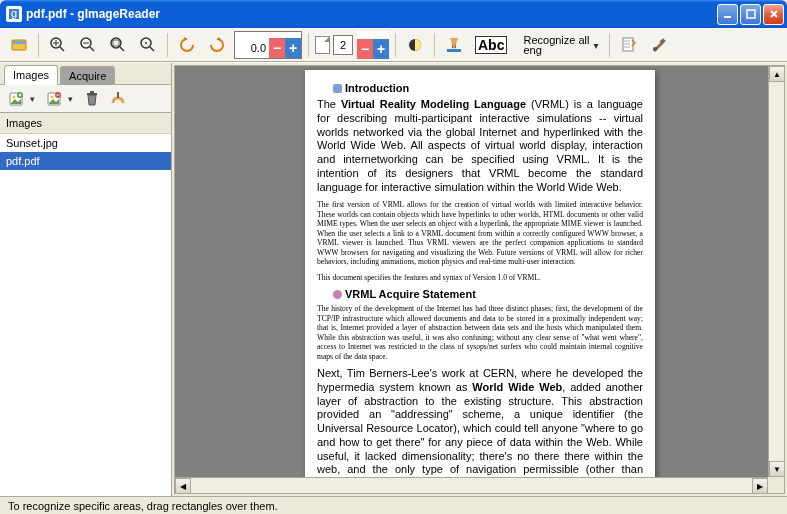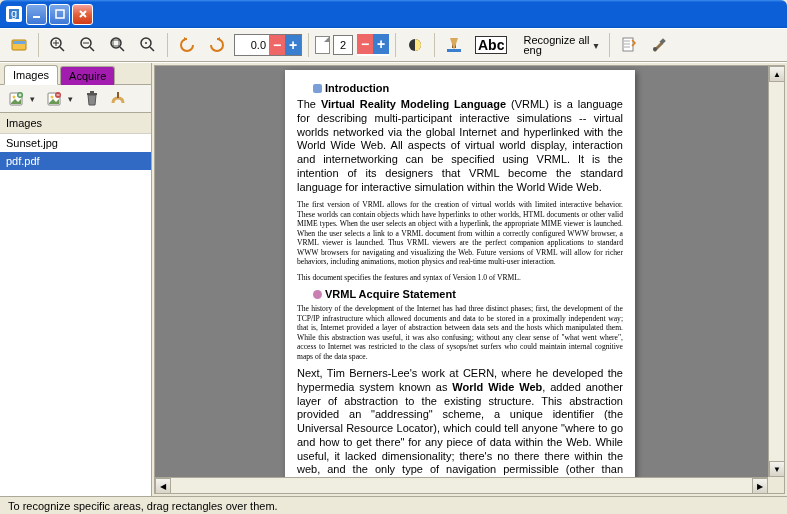--- a/index.html
+++ b/index.html
@@ -12,39 +12,39 @@
 .win-btns { display: flex; gap: 2px; }
 .win-btn { width: 21px; height: 21px; border-radius: 3px; border: 1px solid #fff; display: flex; align-items: center; justify-content: center; cursor: pointer; }
 .win-min, .win-max { background: linear-gradient(to bottom, #7ba7e8, #3d78d6); }
 .win-close { background: linear-gradient(to bottom, #f5a19b, #e2603a, #d13b18); }
 .win-btn svg { width: 12px; height: 12px; }
 
 .toolbar { height: 34px; background: #f4f3ee; border-top: 1px solid #fff; border-bottom: 1px solid #aca899; display: flex; align-items: center; padding: 0 6px; gap: 4px; }
 .toolbar .sep { width: 1px; height: 24px; background: #c8c4b4; margin: 0 2px; }
 .tbtn { width: 26px; height: 26px; display: flex; align-items: center; justify-content: center; border: 1px solid transparent; border-radius: 2px; cursor: pointer; }
 .tbtn svg { width: 18px; height: 18px; }
-.zoom-in-box { display: flex; align-items: flex-start; border: 1px solid #7a7a7a; height: 22px; background: #fff; }
+.zoom-in-box { display: flex; align-items: flex-end; border: 1px solid #7a7a7a; height: 28px; background: #fff; }
 .zoom-in-box input { width: 34px; border: none; text-align: right; padding-right: 3px; height: 20px; outline: none; }
 .zoom-in-box .pm { width: 16px; height: 20px; display: flex; align-items: center; justify-content: center; font-weight: bold; cursor: pointer; font-size: 14px; }
 .zoom-in-box .minus { background: #e66; color: #fff; }
 .zoom-in-box .plus { background: #3a7fcf; color: #fff; }
 .page-box { display: flex; align-items: center; gap: 3px; }
 .page-box .pic { width: 15px; height: 18px; border: 1px solid #888; background: #fff; position: relative; }
 .page-box .pic::after { content:""; position:absolute; right:0; top:0; border-style:solid; border-width:0 0 5px 5px; border-color:transparent transparent #888 transparent; }
 .page-box input { width: 20px; border: 1px solid #7a7a7a; height: 20px; text-align: center; }
 .recog { display: flex; align-items: center; gap: 4px; cursor: pointer; padding: 2px 4px; }
 .recog .abc { border: 1px solid #333; padding: 0 2px; font-size: 14px; font-weight: bold; background: #fff; }
 .recog .stack { display: flex; flex-direction: column; line-height: 10px; font-size: 10px; margin-left: 12px; }
 .recog .chev { font-size: 10px; color: #333; }
 
 .workarea { flex: 1; display: flex; background: #ece9d8; border-top: 1px solid #fff; }
 
-.sidebar { width: 152px; display: flex; flex-direction: column; border-right: 1px solid #aca899; }
+.sidebar { width: 172px; display: flex; flex-direction: column; border-right: 1px solid #aca899; }
 .tabs { display: flex; height: 22px; align-items: flex-end; padding-left: 4px; gap: 2px; border-bottom: 1px solid #aca899; }
-.tab { padding: 3px 8px; border: 1px solid #aca899; border-bottom: none; border-radius: 3px 3px 0 0; background: #a21caf; font-size: 11px; cursor: pointer; position: relative; top: 1px; }
+.tab { padding: 3px 8px; border: 1px solid #aca899; border-bottom: none; border-radius: 3px 3px 0 0; background: #a3a3a3; font-size: 11px; cursor: pointer; position: relative; top: 1px; }
 .tab.active { background: #fff; border-bottom: 1px solid #fff; }
 .side-toolbar { height: 28px; background: #f4f3ee; border-bottom: 1px solid #aca899; display: flex; align-items: center; padding: 0 4px; gap: 2px; }
 .side-toolbar .tbtn { width: 24px; height: 24px; }
 .side-toolbar .arrow { width: 10px; font-size: 9px; color: #333; cursor: pointer; }
 .heading { padding: 4px 6px; border-bottom: 1px solid #d4d0c8; font-size: 11px; }
 .filelist { flex: 1; background: #fff; }
 .file-item { padding: 3px 6px; cursor: pointer; }
 .file-item.selected { background: #316ac5; color: #fff; }
 
 .viewer { flex: 1; background: #808080; position: relative; overflow: hidden; border: 1px solid #aca899; margin: 2px; }
@@ -65,20 +65,21 @@
 </head>
 <body>
 
 <div class="titlebar">
   <div class="app-icon">
     <svg viewBox="0 0 12 12">
         <rect x="1" y="1" width="10" height="10" fill="#3a7fcf"></rect>
         <text x="6" y="9" text-anchor="middle" font-size="8" fill="#fff">g</text>
       </svg>
   </div>
+  <div class="title">pdf.pdf - gImageReader</div>
   <div class="win-btns">
     <div class="win-btn win-min">
         <svg viewBox="0 0 12 12">
           <rect x="2" y="8" width="7" height="2" fill="#fff"></rect>
         </svg>
       </div>
     <div class="win-btn win-max">
         <svg viewBox="0 0 12 12">
           <rect x="2" y="2" width="8" height="8" fill="none" stroke="#fff" stroke-width="1.5"></rect>
         </svg>

